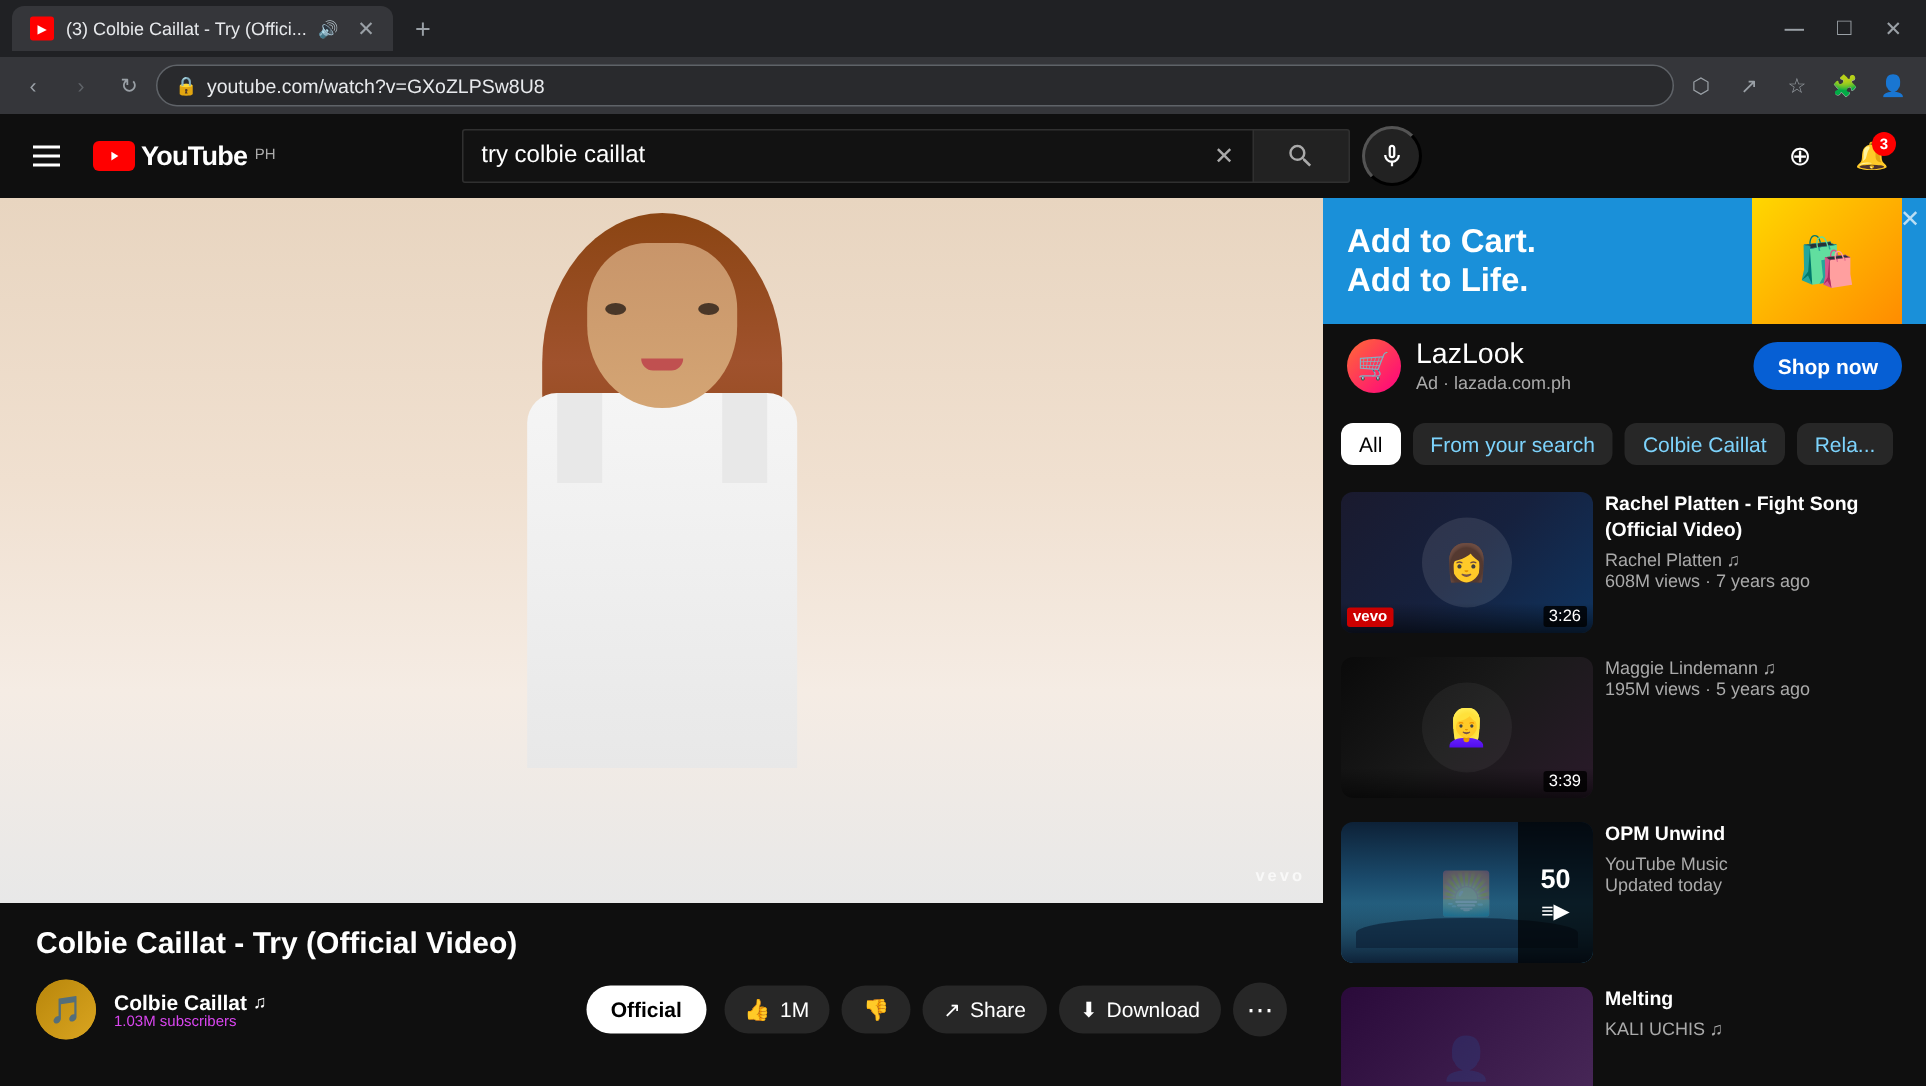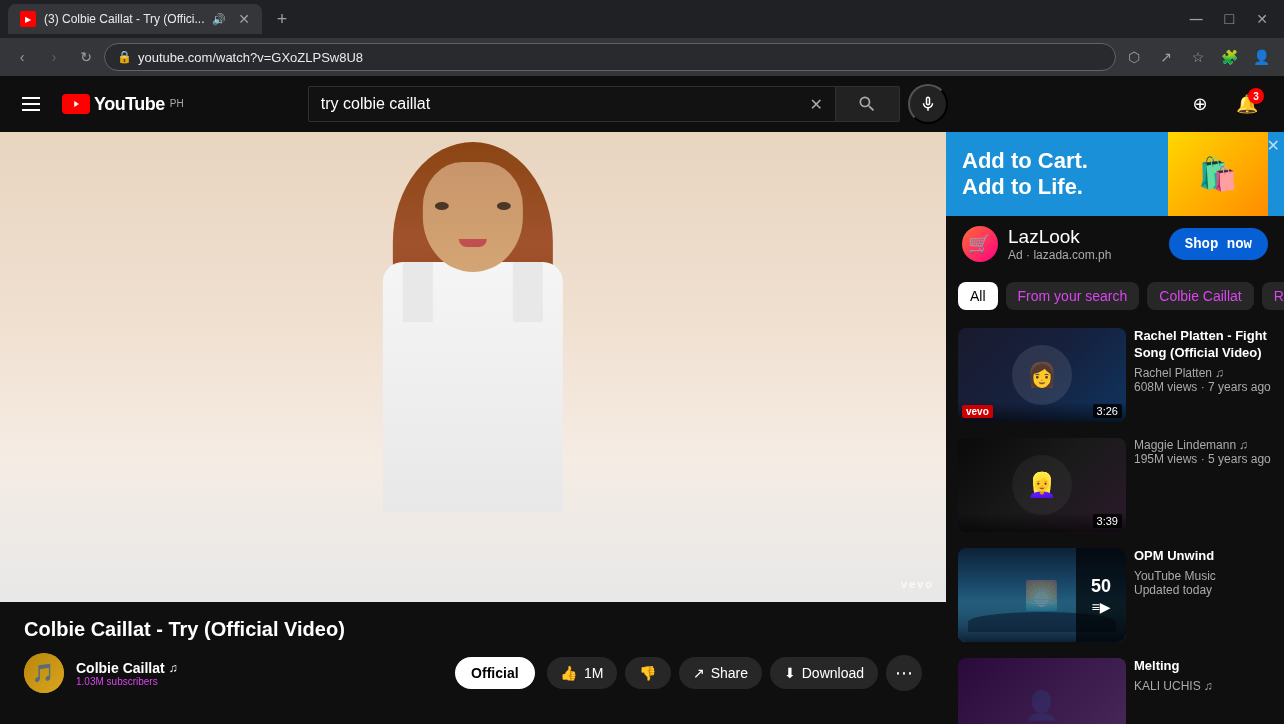--- a/index.html
+++ b/index.html
@@ -60,40 +60,40 @@
     .channel-name .music-note { font-size: 12px; }
     .channel-subs { font-size: 10px; color: #d946ef; }
     .subscribe-btn { background: #fff; color: #000; border: none; border-radius: 18px; padding: 8px 16px; font-weight: bold; font-size: 14px; cursor: pointer; }
     .video-actions { display: flex; align-items: center; gap: 8px; margin-left: auto; }
     .action-btn { display: flex; align-items: center; gap: 6px; background: #272727; border: none; border-radius: 18px; padding: 8px 14px; color: #fff; font-size: 14px; cursor: pointer; }
     .action-btn.like-btn { padding: 8px 14px; }
     .action-btn .count { font-size: 14px; }
     .more-btn { background: #272727; border: none; border-radius: 50%; width: 36px; height: 36px; color: #fff; font-size: 18px; cursor: pointer; display: flex; align-items: center; justify-content: center; }
 
     
-    .sidebar { width: 338px; flex-shrink: 0; background: #0f0f0f; overflow-y: auto; border-left: none; }
+    .sidebar { width: 402px; flex-shrink: 0; background: #0f0f0f; overflow-y: auto; border-left: none; }
     
     
     .ad-container { background: #1a90d9; margin: 0; position: relative; overflow: hidden; height: 84px; display: flex; align-items: center; justify-content: space-between; padding: 0 16px; }
     .ad-text { color: #fff; }
     .ad-main-text { font-size: 22px; font-weight: bold; line-height: 1.2; }
     .ad-image { width: 100px; height: 84px; background: linear-gradient(135deg, #ffd700, #ff8c00); display: flex; align-items: center; justify-content: center; font-size: 32px; }
     .ad-close { position: absolute; right: 4px; top: 4px; color: rgba(255,255,255,0.7); font-size: 16px; cursor: pointer; }
 
     
     .laz-row { display: flex; align-items: center; padding: 10px 16px; gap: 10px; background: #0f0f0f; }
     .laz-icon { width: 36px; height: 36px; border-radius: 50%; background: linear-gradient(135deg, #ff6b35, #ff0080); display: flex; align-items: center; justify-content: center; font-size: 18px; flex-shrink: 0; }
     .laz-info { flex: 1; }
     .laz-name { font-size: 19px; color: #fff; font-weight: normal; }
     .laz-meta { font-size: 12px; color: #aaa; }
-    .shop-now-btn { background: #065fd4; color: #fff; border: none; border-radius: 18px; padding: 8px 16px; font-size: 14px; font-weight: bold; cursor: pointer; white-space: nowrap; font-family: Liberation Mono, monospace; }
+    .shop-now-btn { background: #065fd4; color: #fff; border: none; border-radius: 18px; padding: 8px 16px; font-size: 14px; font-weight: bold; cursor: pointer; white-space: nowrap; }
 
     
     .filter-chips { display: flex; gap: 8px; padding: 10px 12px; overflow-x: auto; }
-    .chip { background: #272727; border: none; border-radius: 8px; padding: 6px 12px; color: #d946ef; font-size: 14px; cursor: pointer; white-space: nowrap; }
+    .chip { background: #272727; border: none; border-radius: 8px; padding: 6px 12px; color: #7dd3fc; font-size: 14px; cursor: pointer; white-space: nowrap; }
     .chip.active { background: #fff; color: #000; }
 
     
     .rec-video { display: flex; gap: 8px; padding: 8px 12px; cursor: pointer; }
     .rec-thumb { width: 168px; height: 94px; flex-shrink: 0; border-radius: 8px; overflow: hidden; position: relative; }
     .rec-duration { position: absolute; bottom: 4px; right: 4px; background: rgba(0,0,0,0.8); color: #fff; font-size: 11px; padding: 1px 4px; border-radius: 2px; }
     .rec-info { flex: 1; }
     .rec-title { font-size: 13px; font-weight: bold; color: #fff; line-height: 1.3; margin-bottom: 4px; }
     .rec-channel { font-size: 12px; color: #aaa; display: flex; align-items: flex-start; gap: 3px; }
     .rec-meta { font-size: 12px; color: #aaa; }

